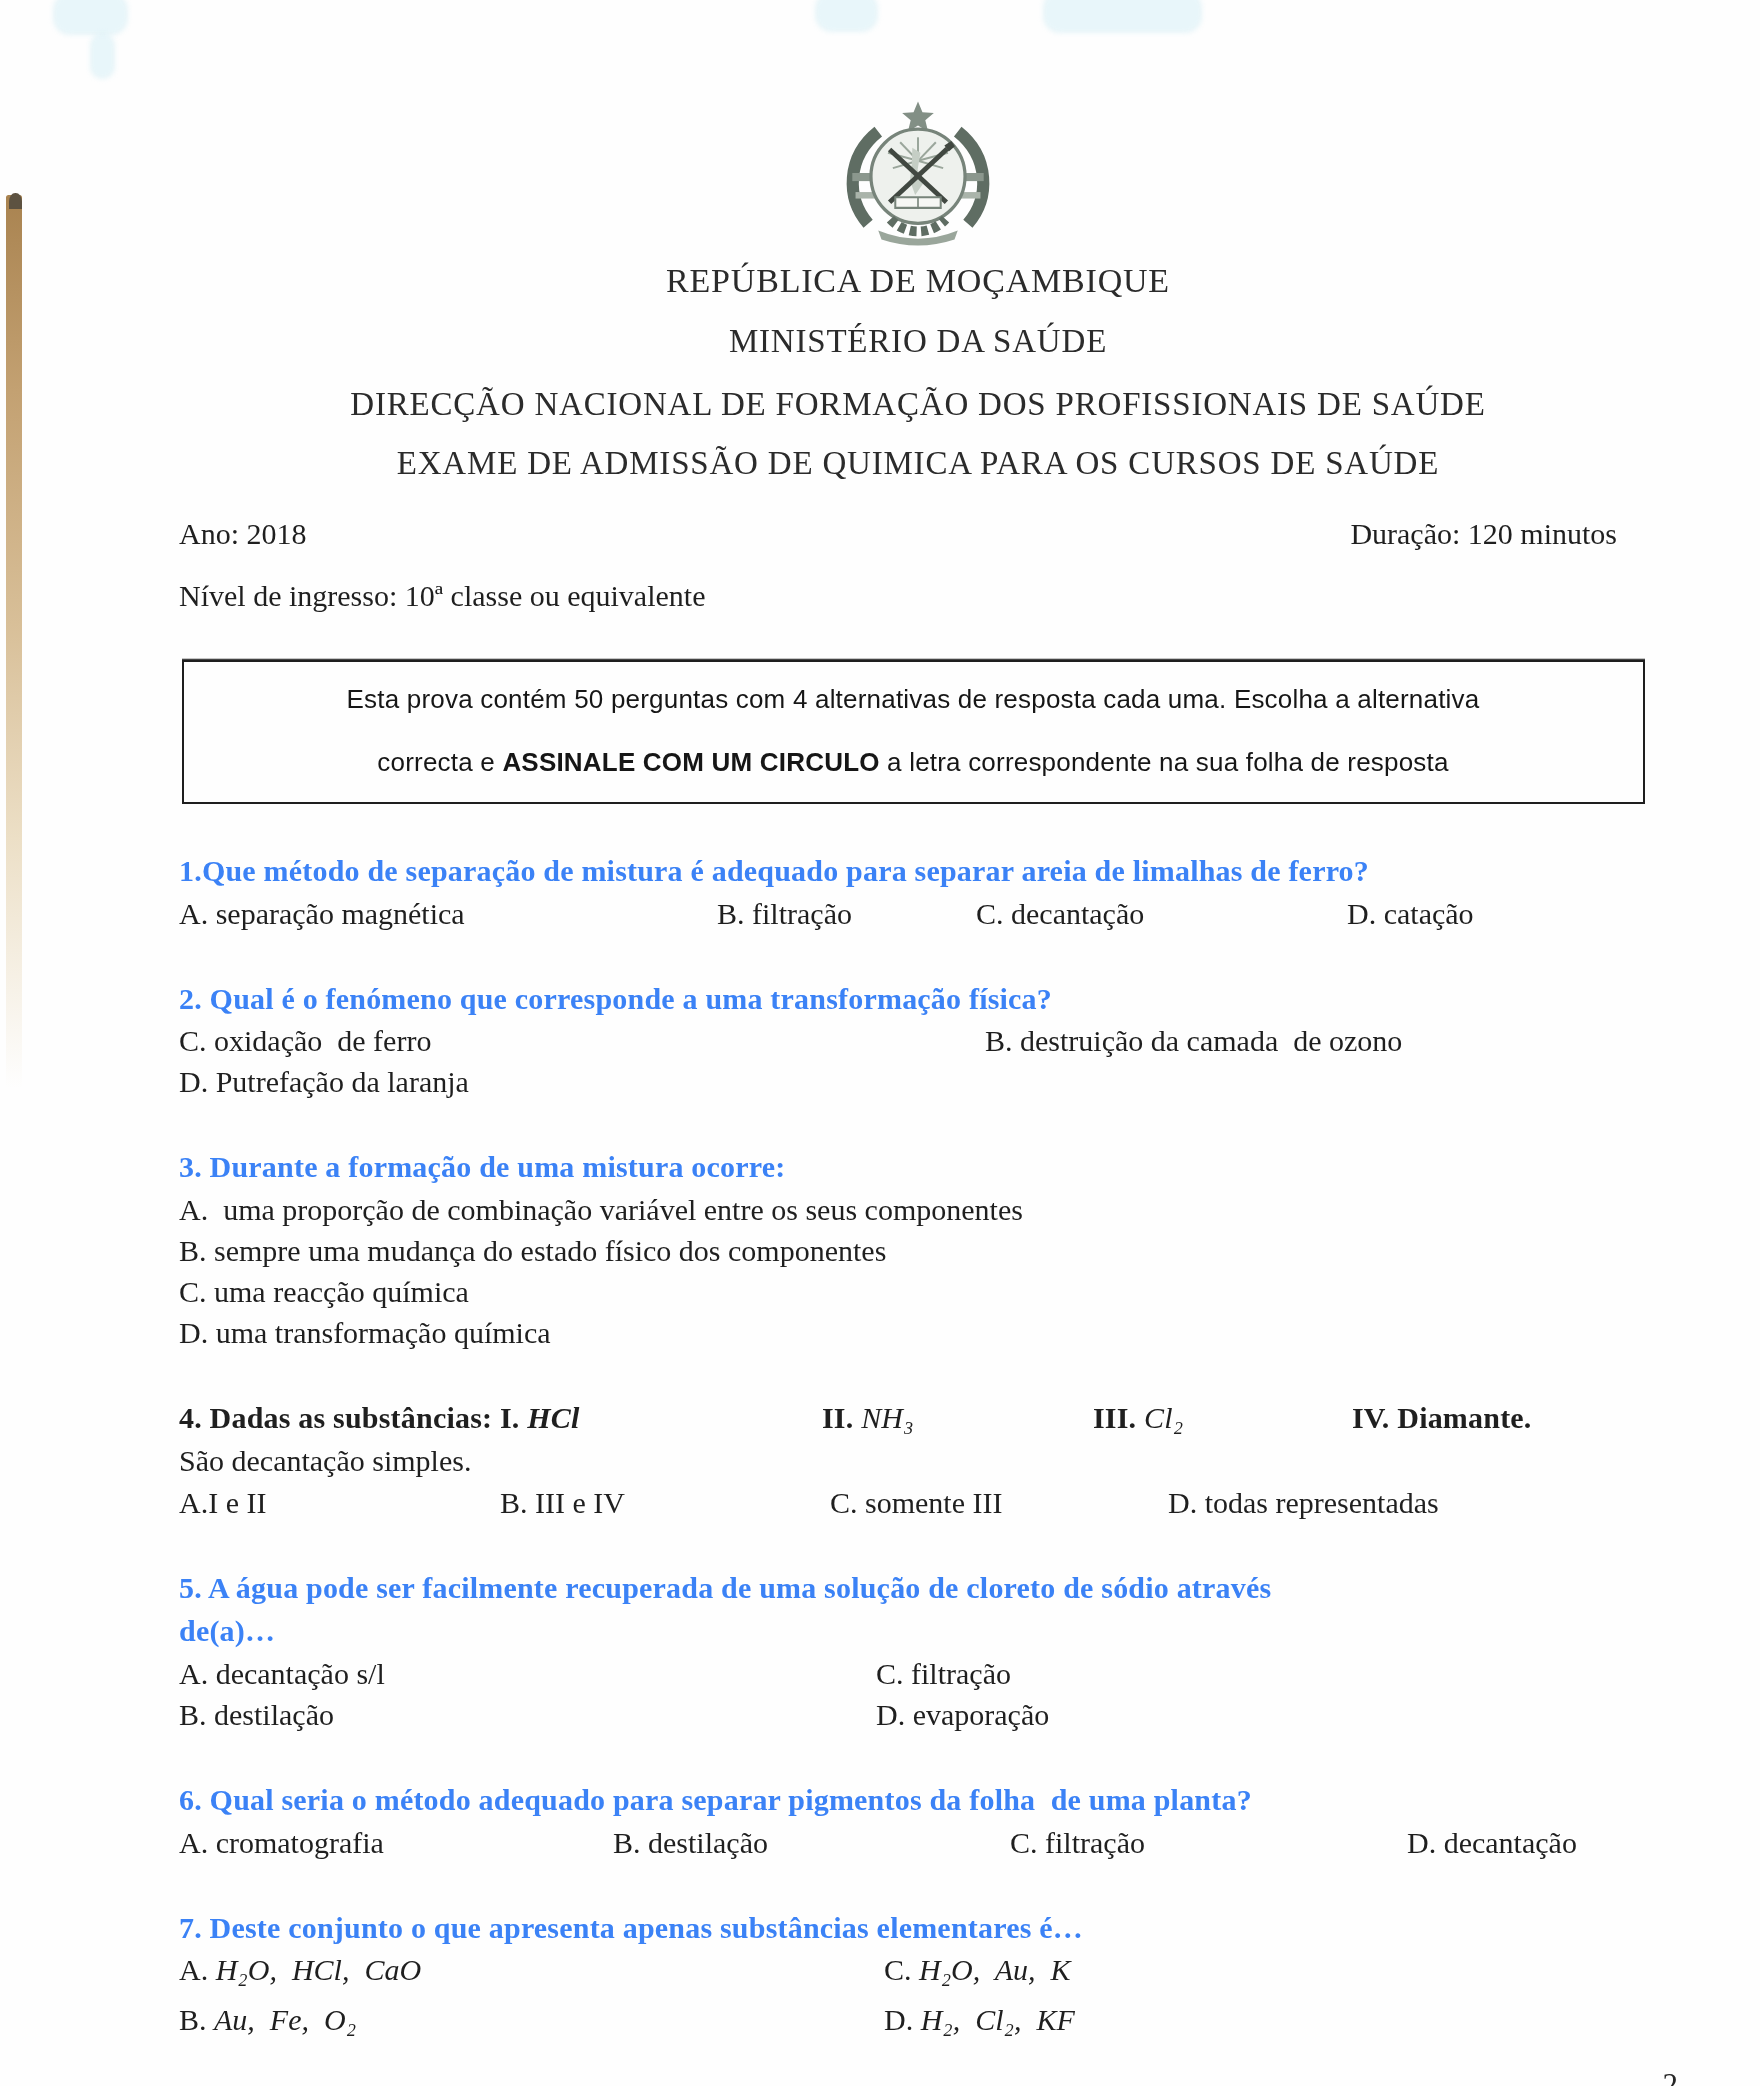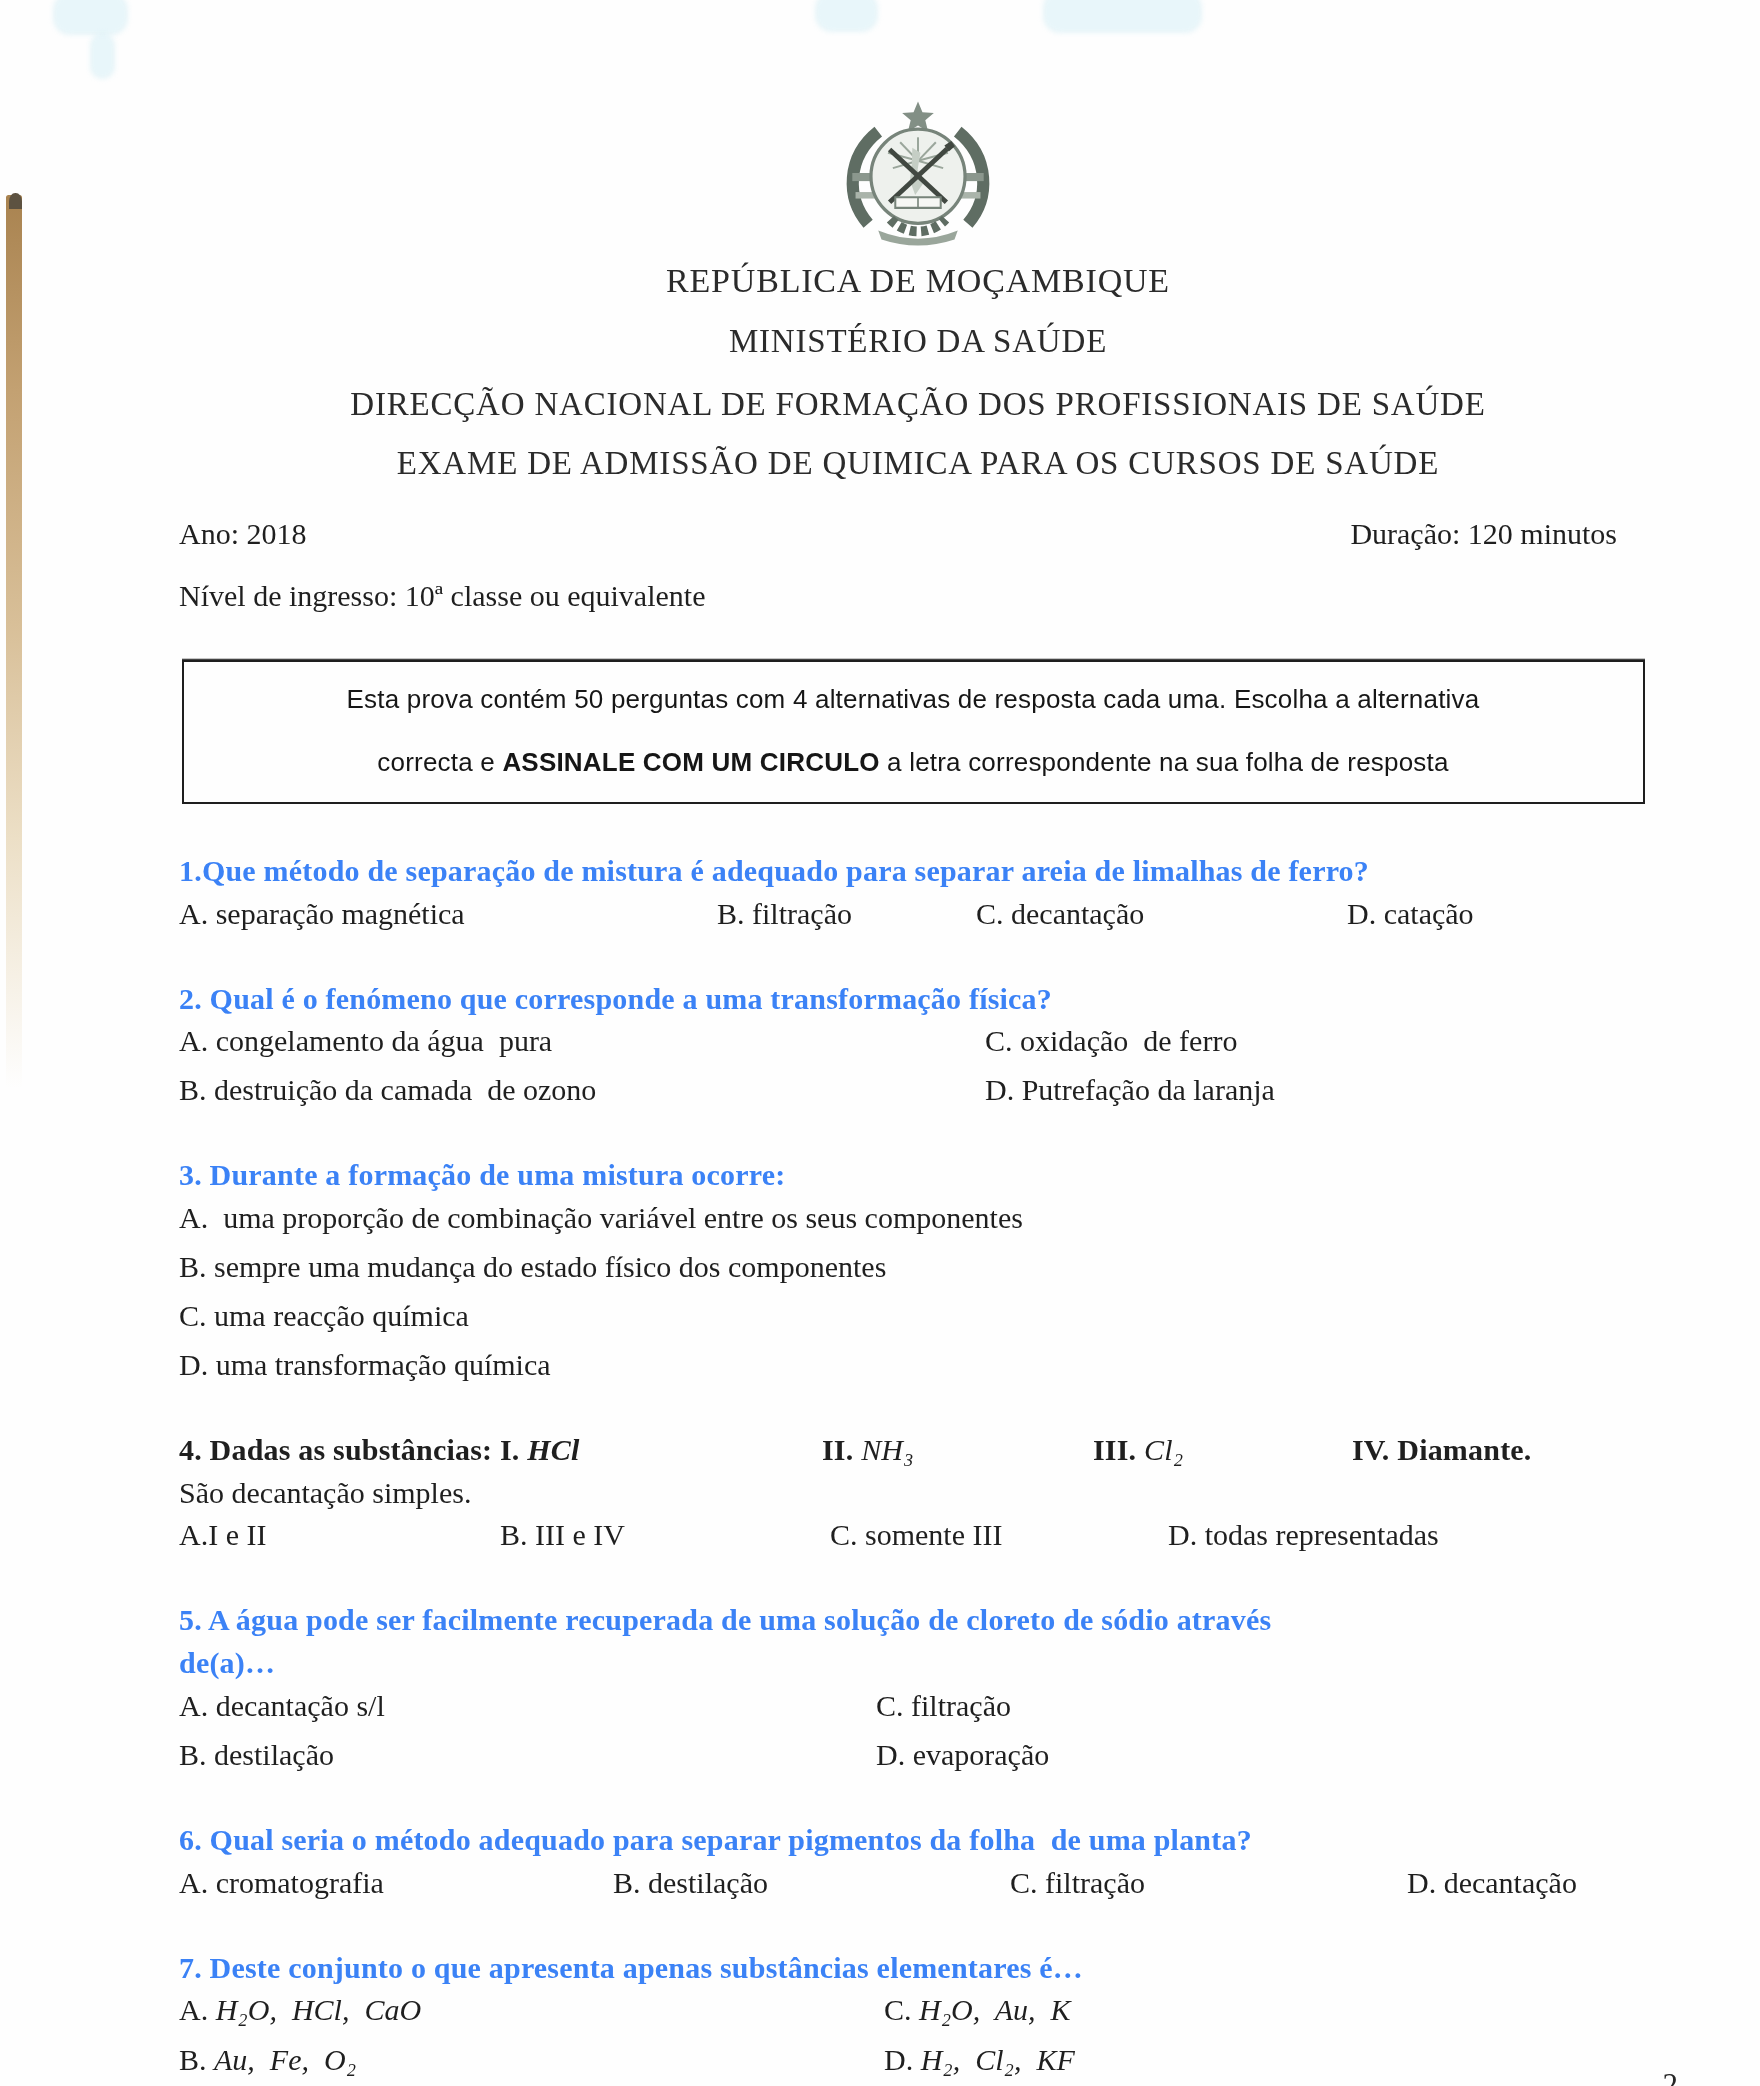--- a/index.html
+++ b/index.html
@@ -47,21 +47,21 @@
     padding:22px 16.7px 24px;
     font-family:"Liberation Sans","DejaVu Sans",sans-serif;
     font-size:26px;color:#161616;text-align:center;letter-spacing:0.2px;
   }
   .inst-line2{margin-top:32px;}
   .inst-bold{font-weight:700;}
   
   .question{margin-top:49px;}
   .q-title{font-weight:700;font-size:30px;line-height:1.2;letter-spacing:0.2px;color:#3b82f6;white-space:pre-wrap;}
   .q-sub{font-size:30px;line-height:1.2;margin-top:6.7px;white-space:pre-wrap;}
-  .opts{margin-top:6.7px;display:grid;font-size:30px;line-height:1.2;row-gap:13px;}
+  .opts{margin-top:6.7px;display:grid;font-size:30px;line-height:1.2;row-gap:5px;}
   .opt{white-space:pre-wrap;}
   .stack .opt{display:block;}
   .grid-q1{grid-template-columns:538px 259px 371px 1fr;}
   .grid-q2{grid-template-columns:806px 1fr;}
   .grid-q4{grid-template-columns:321px 330px 338px 1fr;}
   .grid-q5{grid-template-columns:697px 1fr;}
   .grid-q6{grid-template-columns:434px 397px 397px 1fr;}
   .grid-q7{grid-template-columns:705px 1fr;row-gap:14px;}
   .q4-title{display:flex;font-size:30px;line-height:1.2;font-weight:700;letter-spacing:0.2px;}
   .q4-seg1{width:643px;}
@@ -133,21 +133,20 @@
       <span class="opt">A. separação magnética</span>
       <span class="opt">B. filtração</span>
       <span class="opt">C. decantação</span>
       <span class="opt">D. catação</span>
     </div>
   </div>
 
   <div class="question">
     <div class="q-title">2. Qual é o fenómeno que corresponde a uma transformação física?</div>
     <div class="opts grid-q2">
-      <span class="opt">A. congelamento da água  pura</span>
       <span class="opt">C. oxidação  de ferro</span>
       <span class="opt">B. destruição da camada  de ozono</span>
       <span class="opt">D. Putrefação da laranja</span>
     </div>
   </div>
 
   <div class="question">
     <div class="q-title">3. Durante a formação de uma mistura ocorre:</div>
     <div class="opts stack">
       <span class="opt">A.  uma proporção de combinação variável entre os seus componentes</span>

